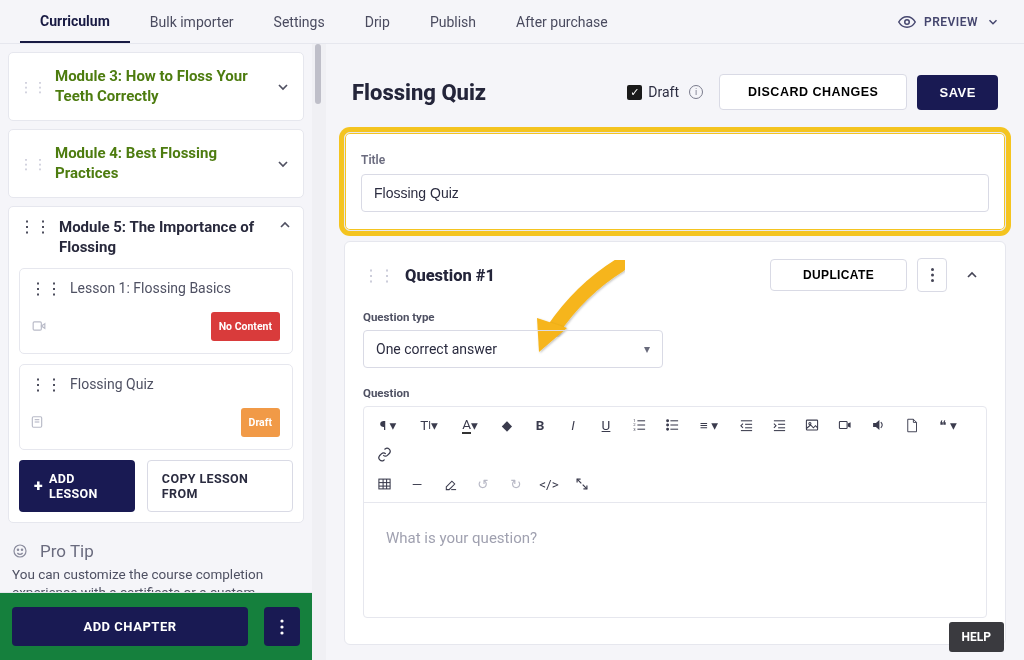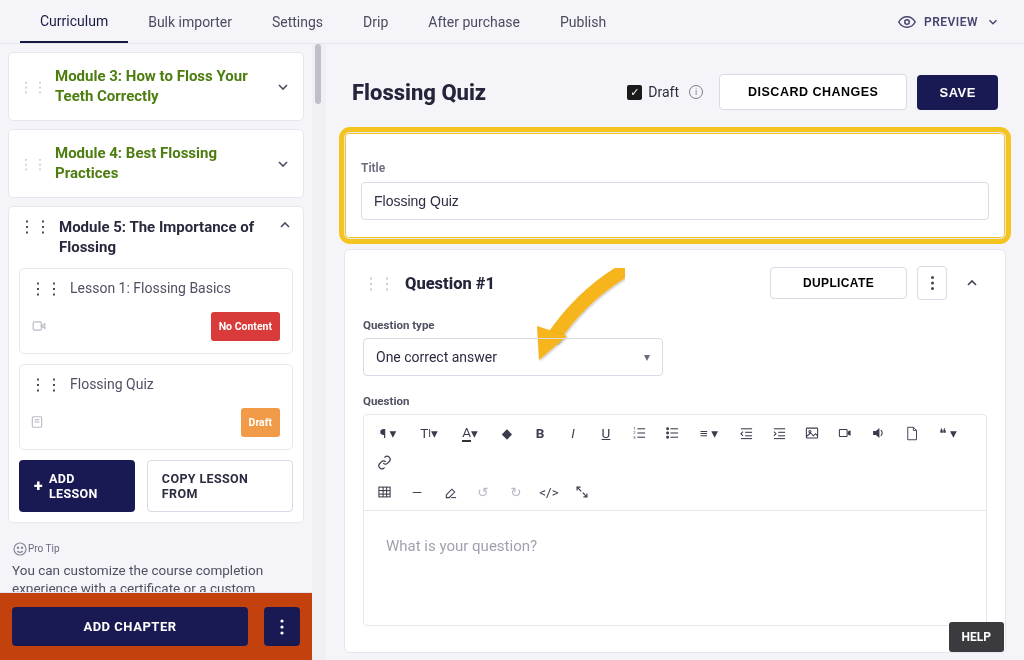--- a/index.html
+++ b/index.html
@@ -1,19 +1,19 @@
 <!DOCTYPE html>
 <html><head>
 <meta charset="utf-8">
 <style>
   * { box-sizing: border-box; margin: 0; padding: 0; }
   body { font-family: -apple-system, BlinkMacSystemFont, "Segoe UI", Roboto, Helvetica, Arial, sans-serif; background: #f5f5f9; color: #28293c; width:1024px; height:660px; overflow:hidden; }
   .topnav { display:flex; align-items:center; background:#f5f5f9; height:44px; border-bottom:1px solid #e6e7ee; padding:0 12px 0 20px; }
   .topnav .tab { padding:0 20px; font-size:14px; color:#4a4b5f; height:100%; display:flex; align-items:center; cursor:pointer; }
-  .topnav .tab.active { border-bottom:2px solid #181a43; color:#181a43; font-weight:400; }
+  .topnav .tab.active { border-bottom:2px solid #181a43; color:#181a43; font-weight:700; }
   .topnav .spacer { flex:1; }
   .topnav .preview { display:flex; align-items:center; gap:8px; font-size:12px; font-weight:600; color:#45466e; letter-spacing:.04em; cursor:pointer; padding:0 12px;}
   .main { display:flex; height:616px; }
   
   .side-wrap { width:326px; display:flex; position:relative; background:#f5f5f9;}
   .sidebar { width:312px; padding:8px 8px 0 8px; display:flex; flex-direction:column; gap:8px; overflow:hidden; }
   .scroll-col { width:14px; position:relative; background:#f0f0f4;}
   .scroll-thumb { position:absolute; top:0; left:3px; width:6px; height:60px; background:#bfbfc9; border-radius:3px;}
   .module-card { background:#fff; border:1px solid #e6e7ee; border-radius:5px; padding:14px 12px 14px 10px; display:flex; align-items:center; gap:8px;}
   .module-card .grip { color:#c4c5d4; font-size:14px; cursor:grab;}
@@ -28,38 +28,38 @@
   .lesson .row2 { display:flex; align-items:center; justify-content:space-between; margin-top:14px;}
   .icon-small { color:#b9bbc8; font-size:14px;}
   .badge { font-size:10.5px; font-weight:700; color:#fff; padding:8px 8px; border-radius:3px;}
   .badge.red { background:#d93b3b;}
   .badge.orange { background:#f19a47;}
   .btn-row { display:flex; gap:12px;}
   .btn { display:flex; align-items:center; justify-content:center; gap:6px; font-weight:700; font-size:12.5px; letter-spacing:.03em; padding:10px 14px; border-radius:4px; cursor:pointer; border:1px solid transparent;}
   .btn.dark { background:#191a53; color:#fff;}
   .btn.outline { background:#fff; border:1px solid #d9dae5; color:#2b2c40;}
   .protip{ padding:10px 4px 4px 4px; color:#4f5163;}
-  .protip .head { display:flex; align-items:center; gap:0; font-size:10px; color:#6a6b7e; margin-bottom:4px;}
+  .protip .head { display:flex; align-items:center; gap:12px; font-size:17px; color:#6a6b7e; margin-bottom:4px;}
   .protip .text { font-size:13.5px; line-height:1.4;}
   .protip a { color:#3645c1; font-size:13px; font-weight:600; text-decoration:none; display:inline-block; margin-top:8px;}
-  .bottom-bar { position:absolute; bottom:0; left:0; width:312px; background:#c2410c; border-top:1px solid #e6e7ee; padding:14px 12px; display:flex; gap:16px;}
+  .bottom-bar { position:absolute; bottom:0; left:0; width:312px; background:#15803d; border-top:1px solid #e6e7ee; padding:14px 12px; display:flex; gap:16px;}
   .bottom-bar .add-chapter { flex:1; background:#191a53; color:#fff; font-weight:700; font-size:13px; letter-spacing:.04em; text-align:center; padding:12px 0; border-radius:4px; cursor:pointer;}
   .bottom-bar .more { width:36px; background:#191a53; color:#fff; border-radius:4px; display:flex; align-items:center; justify-content:center; cursor:pointer;}
   
   .content { flex:1; padding:0; overflow:hidden; position:relative;}
   .c-head { padding:30px 26px 12px 26px; display:flex; align-items:center;}
   .c-head h1 { font-size:22px; font-weight:800; color:#24253a;}
   .c-head .sp { flex:1;}
   .draft-chk { display:flex; align-items:center; gap:6px; font-size:14px; color:#2d2e42; margin-right:16px;}
   .chkbox { width:15px; height:15px; background:#1a1a1a; display:inline-flex; align-items:center; justify-content:center; color:#fff; font-size:11px; border-radius:2px; }
   .info-ic { width:14px; height:14px; border:1.5px solid #7a7b8c; border-radius:50%; display:inline-flex; align-items:center; justify-content:center; font-size:9px; color:#7a7b8c; margin-left:4px;}
   .discard { background:#fff; border:1px solid #d9dae5; border-radius:4px; padding:10px 28px; font-weight:700; font-size:12.5px; letter-spacing:.04em; margin-right:10px; cursor:pointer;}
   .save-btn { background:#191a53; color:#fff; border-radius:4px; padding:10px 22px; font-weight:700; font-size:13px; letter-spacing:.04em; cursor:pointer; border:none;}
   .card { background:#fff; border:1px solid #e6e7ee; border-radius:6px; margin:10px 18px; }
-  .title-card { padding:24px 16px 18px 16px; box-shadow: 0 0 0 5px #f4c420, inset 0 0 0 1px #f4c420; }
+  .title-card { padding:16px 16px 18px 16px; box-shadow: 0 0 0 5px #f4c420, inset 0 0 0 1px #f4c420; }
   .title-card label { font-size:12px; color:#6a6b7e; font-weight:600;}
   .title-card input { width:100%; margin-top:6px; border:1px solid #d9dae5; border-radius:4px; padding:10px 12px; font-size:14px; color:#2b2c40;}
   .q-card { padding:16px 18px 26px 18px; position:relative;}
   .q-card .q-head { display:flex; align-items:center; gap:10px;}
   .q-card .q-title { font-size:16.5px; font-weight:800; color:#24253a;}
   .q-head .sp{flex:1;}
   .dup-btn { background:#fff; border:1px solid #d9dae5; border-radius:4px; padding:8px 32px; font-weight:700; font-size:12px; letter-spacing:.03em; cursor:pointer;}
   .kebab { border:1px solid #d9dae5; border-radius:4px; width:30px; height:34px; display:flex; align-items:center; justify-content:center; cursor:pointer; color:#454556;}
   .collapse { width:30px; height:34px; display:flex; align-items:center; justify-content:center; cursor:pointer; color:#454556;}
   .field-label { font-size:11.5px; font-weight:700; color:#4f5163; margin-top:18px;}
@@ -76,22 +76,22 @@
   svg { display:block; }
 </style>
 </head>
 <body>
 
 <div class="topnav">
   <div class="tab active">Curriculum</div>
   <div class="tab">Bulk importer</div>
   <div class="tab">Settings</div>
   <div class="tab">Drip</div>
+  <div class="tab">Publish</div>
   <div class="tab">After purchase</div>
-  <div class="tab">Publish</div>
   <div class="spacer"></div>
   <div class="preview">
     <svg width="18" height="18" viewBox="0 0 24 24" fill="none" stroke="#45466e" stroke-width="2">
         <path d="M1 12s4-7 11-7 11 7 11 7-4 7-11 7S1 12 1 12z"></path>
         <circle cx="12" cy="12" r="3"></circle>
       </svg>
     <span>PREVIEW</span>
     <svg width="14" height="14" viewBox="0 0 24 24" fill="none" stroke="#45466e" stroke-width="2.5">
         <polyline points="6 9 12 15 18 9"></polyline>
       </svg>

